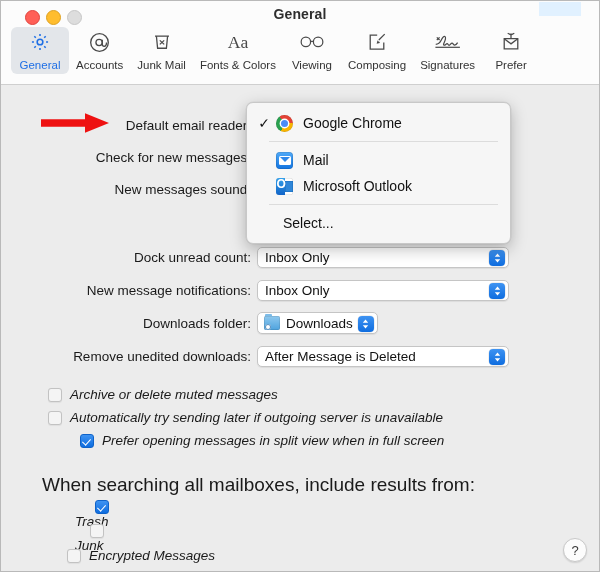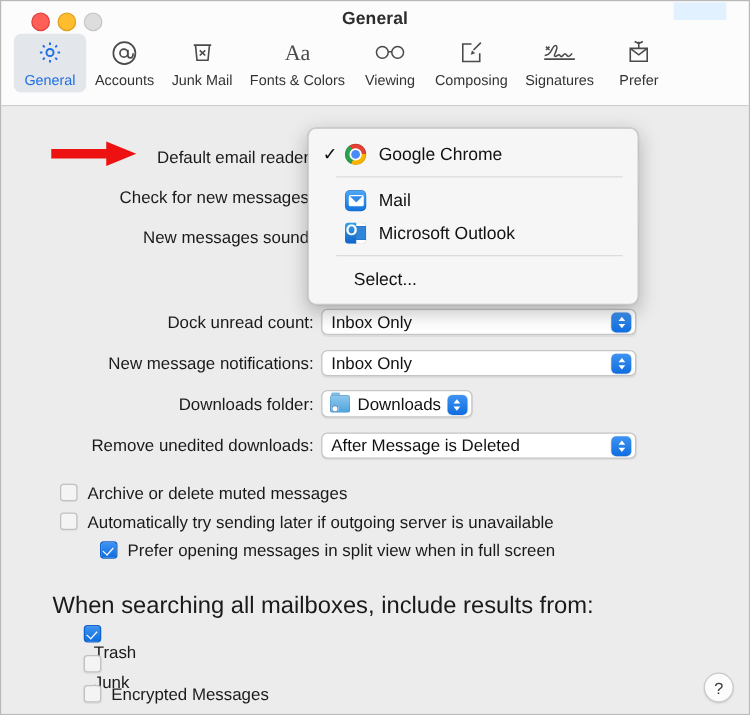--- a/index.html
+++ b/index.html
@@ -199,21 +199,22 @@
     width: 6px; height: 6px;
     border-radius: 50%;
     background: #ffffff;
     box-shadow: inset 0 0 0 1px #5a93c4;
   }
 
   
   .cbrow {
     position: absolute;
     display: flex;
-    align-items: flex-start;
+    align-items: flex-end;
+    font-style: italic;
   }
   .cbox {
     width: 14px; height: 14px;
     border-radius: 3px;
     box-sizing: border-box;
     flex: 0 0 auto;
     position: relative;
   }
   .cbox.off {
     background: #f4f4f4;

